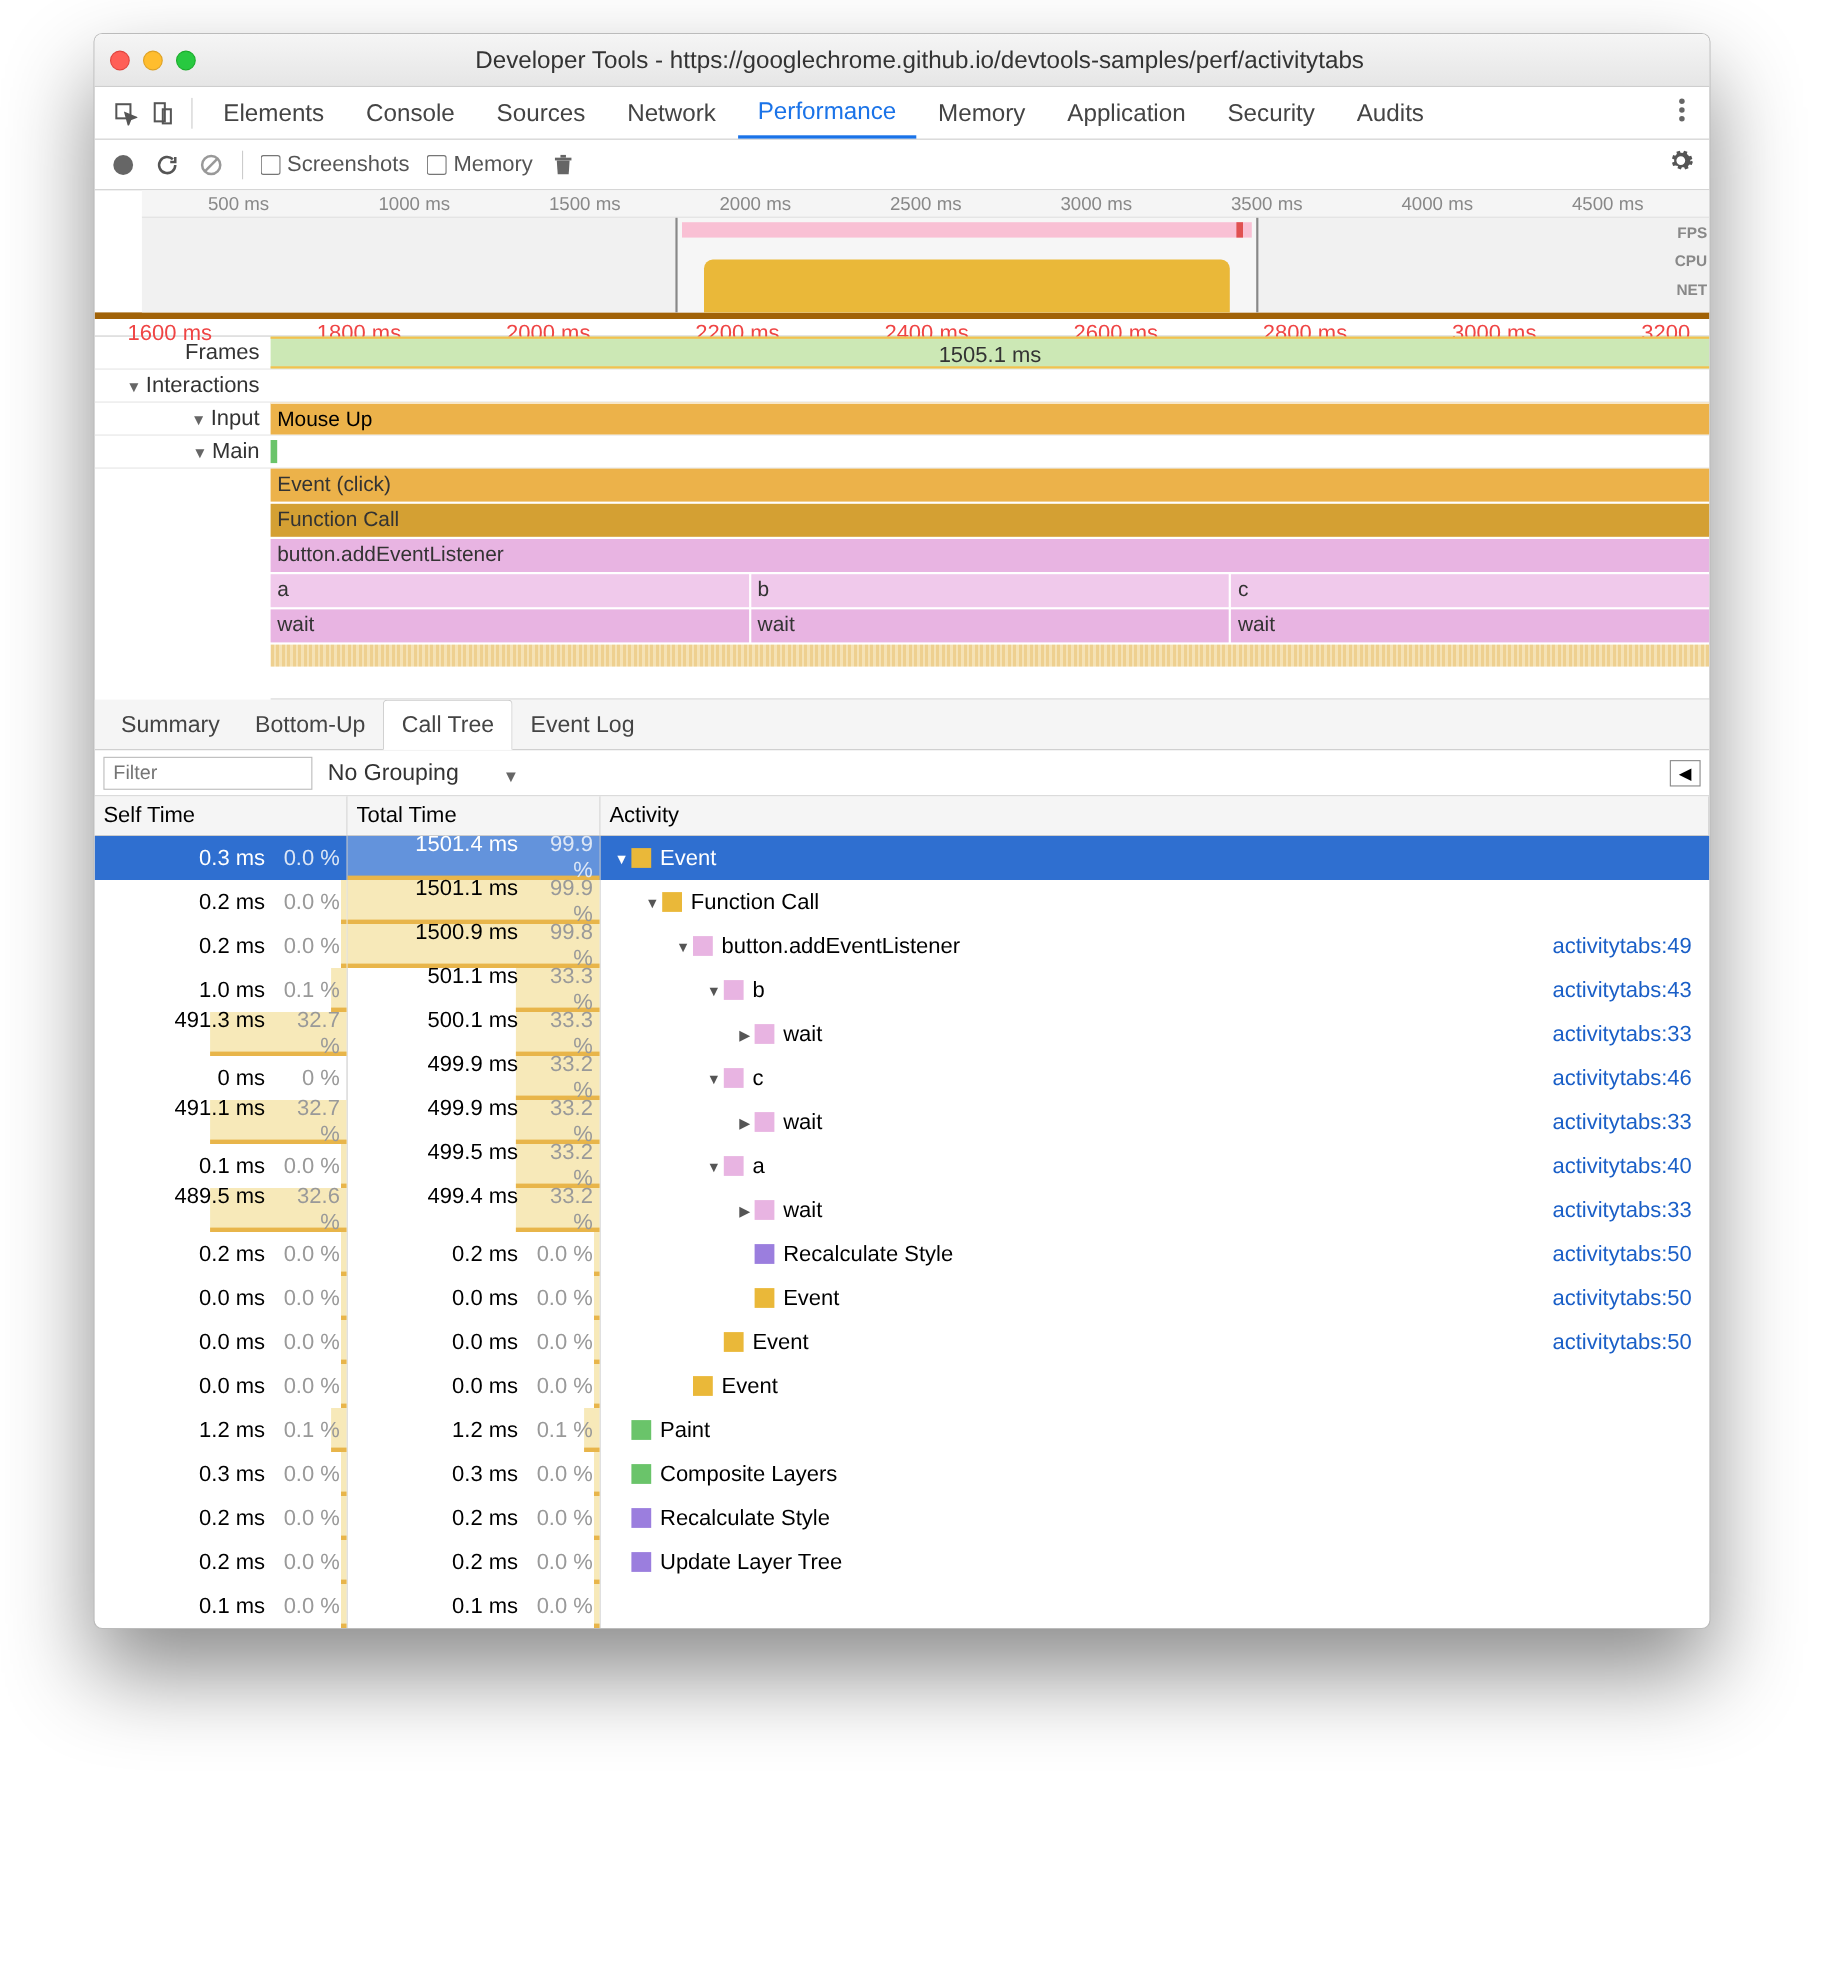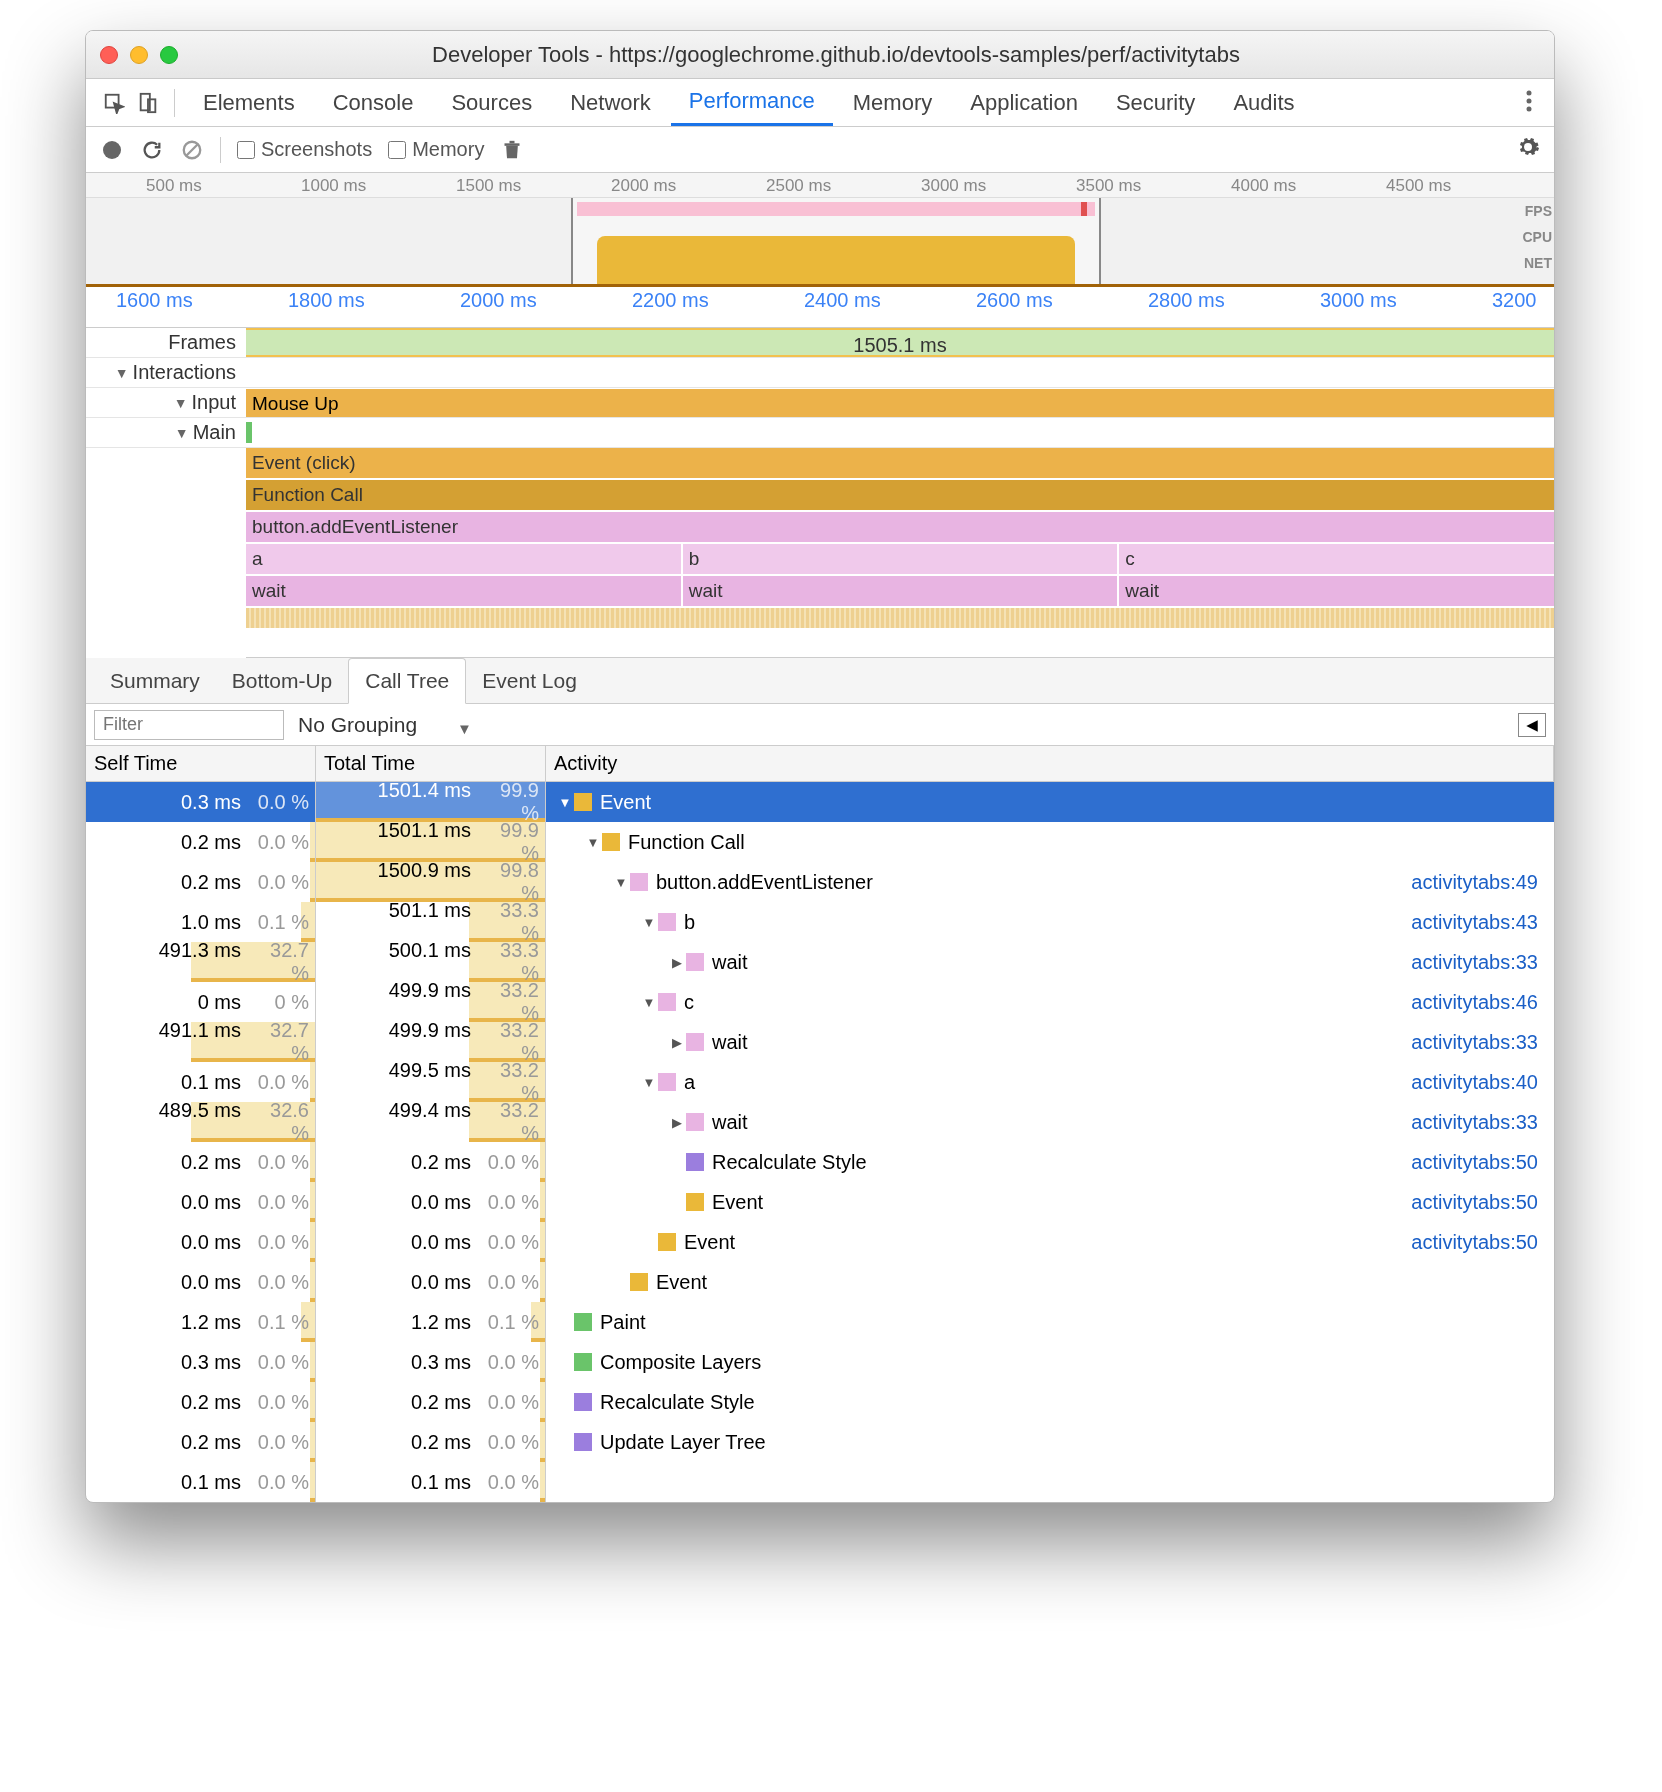--- a/index.html
+++ b/index.html
@@ -25,31 +25,31 @@
 
 
 .tbar { height:46px; display:flex; align-items:center; padding:0 14px; gap:16px; border-bottom:1px solid #ccc; color:#555; font-size:20px; }
 .tbtn { width:24px; height:24px; display:flex; align-items:center; justify-content:center; }
 .tbar .sep { width:1px; height:26px; background:#ccc; }
 .chkbox { display:flex; align-items:center; gap:6px; }
 .chkbox input { width:18px; height:18px; }
 .gear { margin-left:auto; font-size:24px; }
 
 
-.overview { position:relative; border-bottom:3px solid #a16207; }
+.overview { position:relative; border-bottom:6px solid #a16207;padding-left:43px; }
 .ov-ruler { height:25px; background:#f5f5f5; display:flex; font-size:17px; color:#888; position:relative; border-bottom:1px solid #ddd; }
 .ov-tick { position:absolute; top:3px; }
 .ov-body { height:86px; background:#f1f1f1; position:relative; }
 .ov-sel { position:absolute; top:0; bottom:0; background:rgba(255,255,255,0.35); border-left:2px solid #888; border-right:2px solid #888; }
 .ov-pink { position:absolute; top:4px; height:14px; background:#f9c0d4; }
 .ov-orange { position:absolute; bottom:0; height:48px; background:#eab839; }
 .ov-labels { position:absolute; right:2px; top:0; font-size:14px; color:#888; text-align:right; line-height:26px; font-weight:bold; }
 
 
-.tl-ruler { height:41px; display:flex; font-size:20px; color:#3b82f6; position:relative; border-bottom:1px solid #ccc; }
+.tl-ruler { height:16px; display:flex; font-size:20px; color:#ef4444; position:relative; border-bottom:1px solid #ccc; }
 .tl-tick { position:absolute; top:2px; }
 
 
 .row { display:flex; align-items:center; border-bottom:1px solid #e5e5e5; font-size:20px; }
 .row-label { width:160px; text-align:right; padding-right:10px; color:#333; display:flex; justify-content:flex-end; align-items:center; gap:4px; }
 .disc { font-size:14px; color:#666; }
 .row-body { flex:1; position:relative; height:100%; }
 .frames { height:30px; }
 .frames .row-body { background:#cce8b5; text-align:center; line-height:30px; color:#333; border-top:2px solid #f2c14e; border-bottom:2px solid #f2c14e; }
 .inter { height:30px; }

